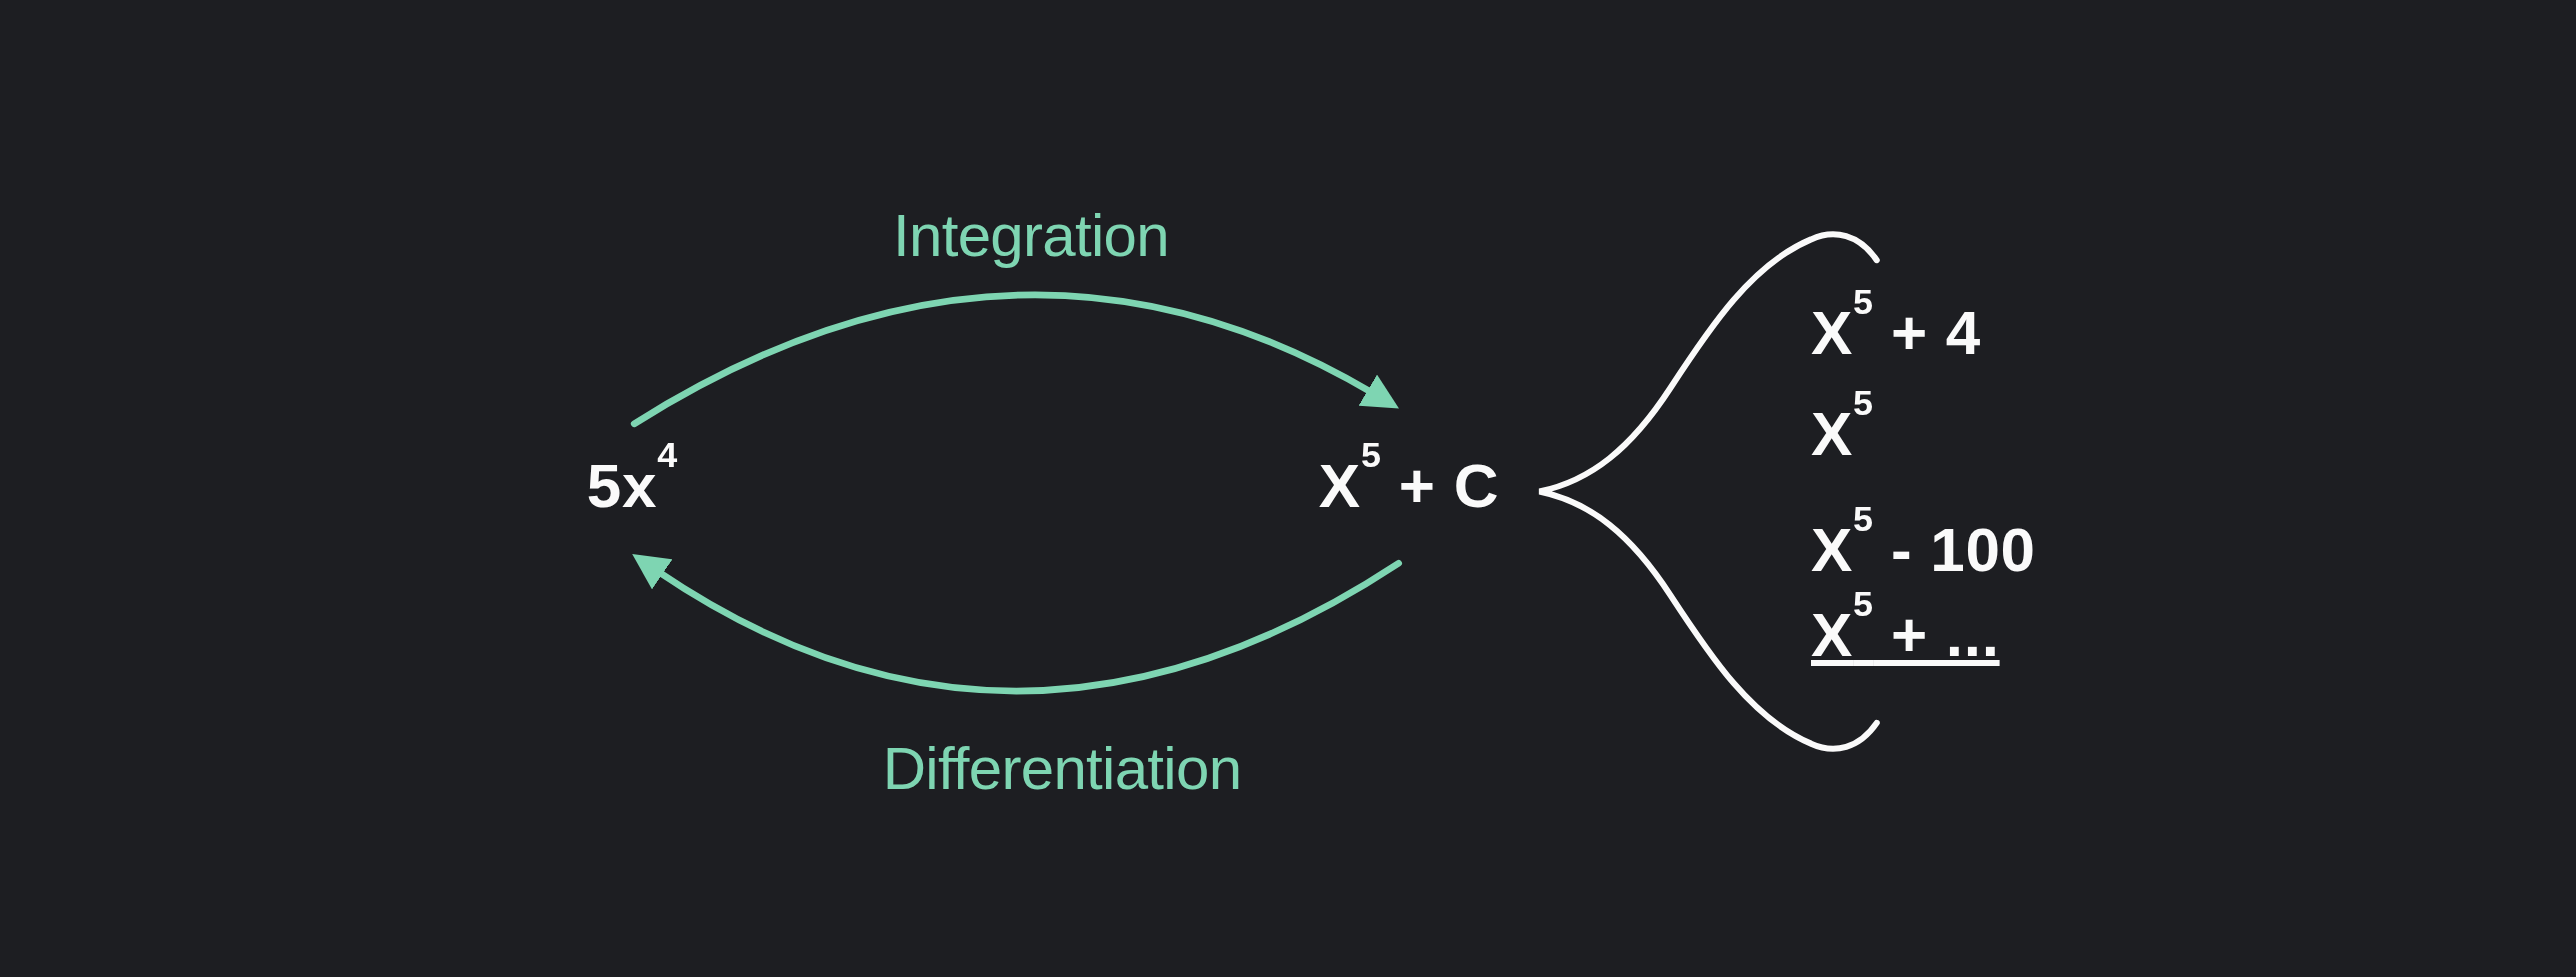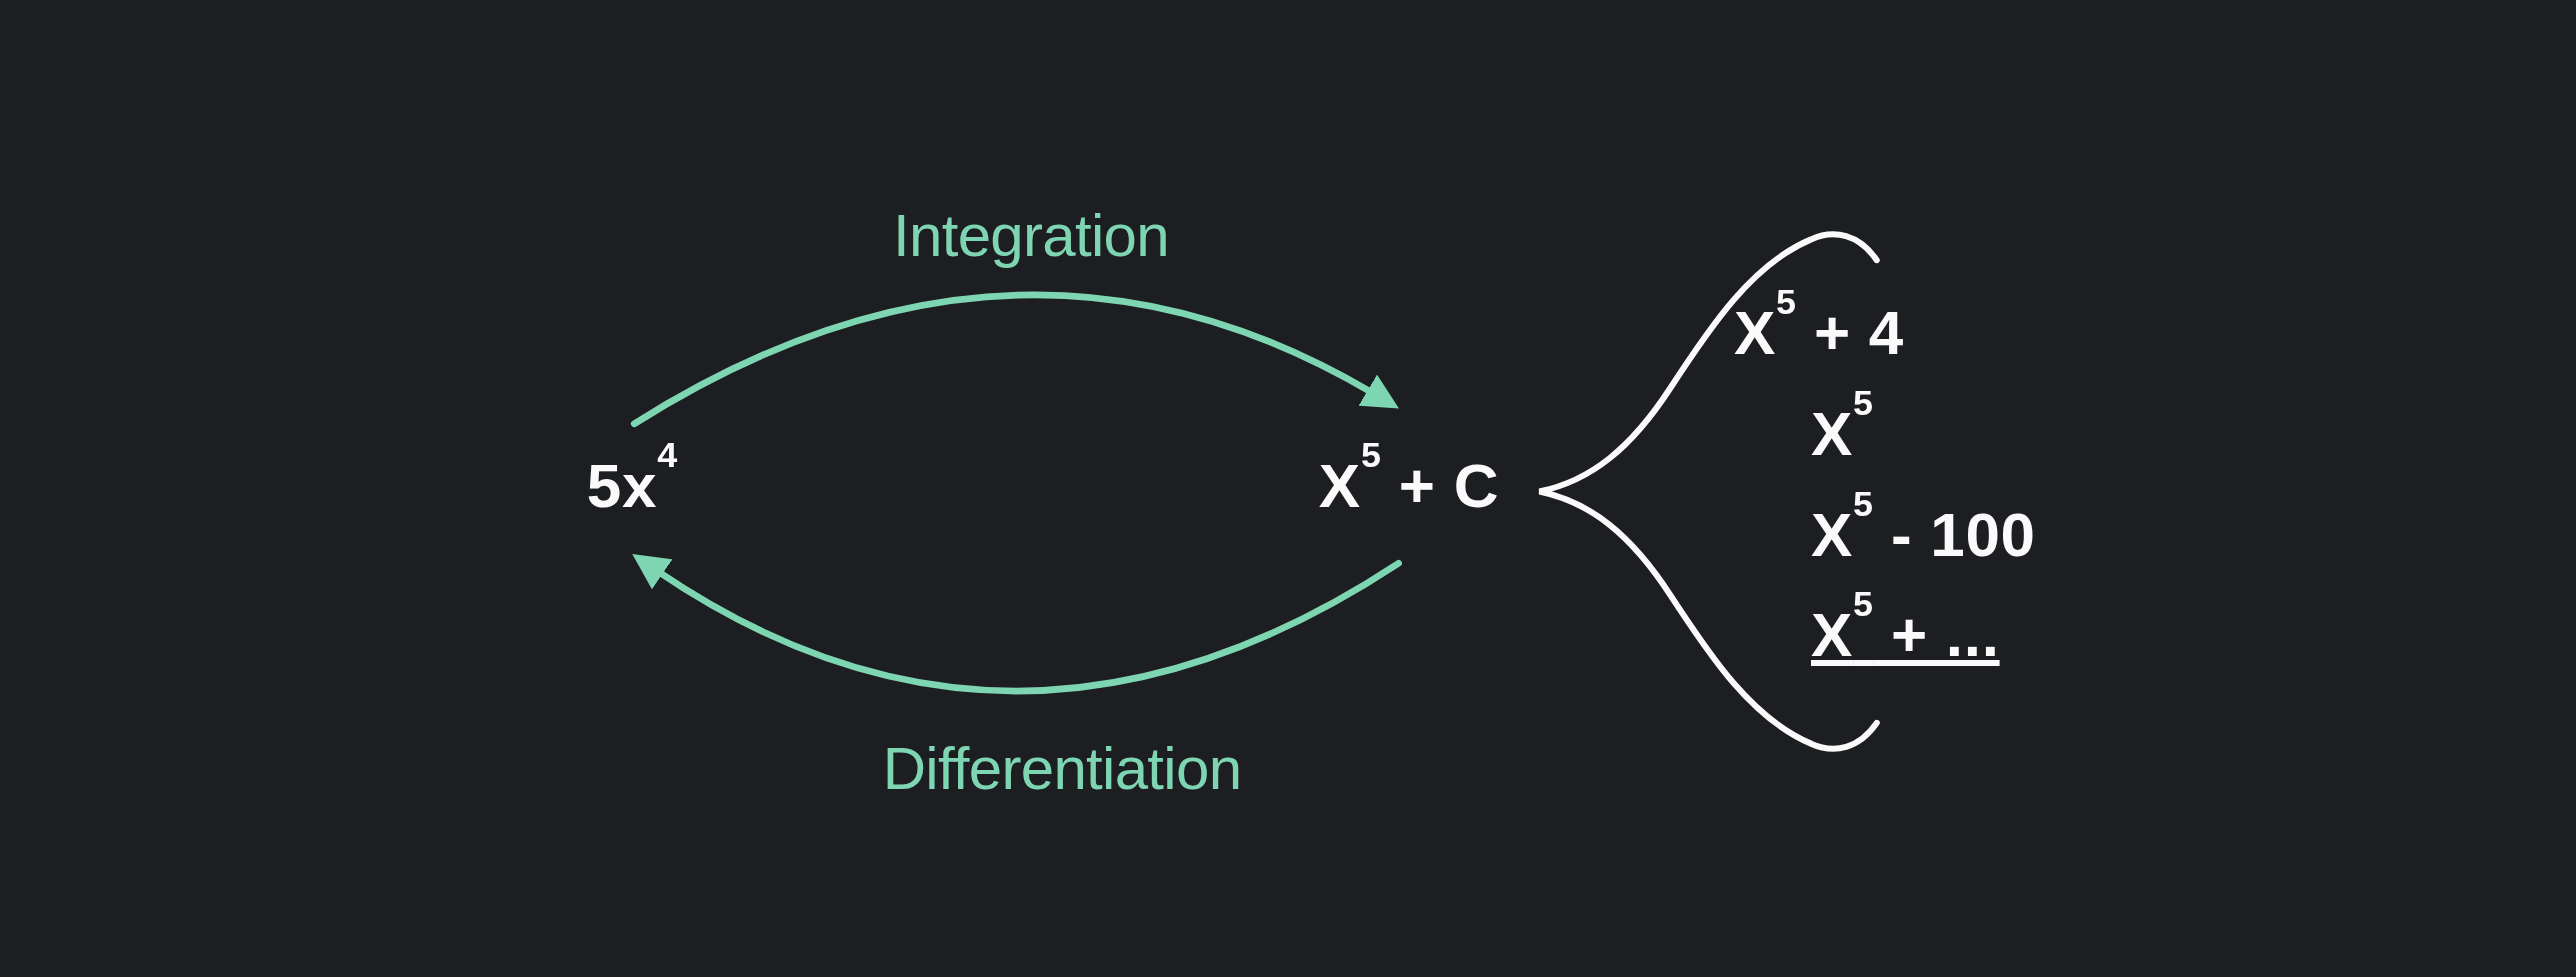--- a/index.html
+++ b/index.html
@@ -70,20 +70,20 @@
 </svg>
 
 <div class="txt cycle-label" style="left:1031px;top:236px;">Integration</div>
 
 <div class="txt cycle-label" style="left:1042px;top:769px;margin-left:20px;">Differentiation</div>
 
 <div class="txt formula" style="left:624px;top:486px;margin-left:8px;"><span>5x</span><sup>4</sup><span></span></div>
 
 <div class="txt formula" style="left:1409px;top:486px;"><span>X</span><sup>5</sup><span> + C</span></div>
 
-<div class="txt formula list-item" style="left:1734px;top:333px;"><span>X</span><sup>5</sup><span> + 4</span></div>
+<div class="txt formula list-item" style="left:1811px;top:333px;"><span>X</span><sup>5</sup><span> + 4</span></div>
 
 <div class="txt formula list-item" style="left:1811px;top:434px;"><span>X</span><sup>5</sup><span></span></div>
 
-<div class="txt formula list-item" style="left:1811px;top:535px;"><span>X</span><sup>5</sup><span> - 100</span></div>
+<div class="txt formula list-item" style="left:1811px;top:550px;"><span>X</span><sup>5</sup><span> - 100</span></div>
 
 <div class="txt formula list-item" style="left:1811px;top:635px;text-decoration:underline;"><span>X</span><sup>5</sup><span> + ...</span></div>
 
 
 </body></html>

